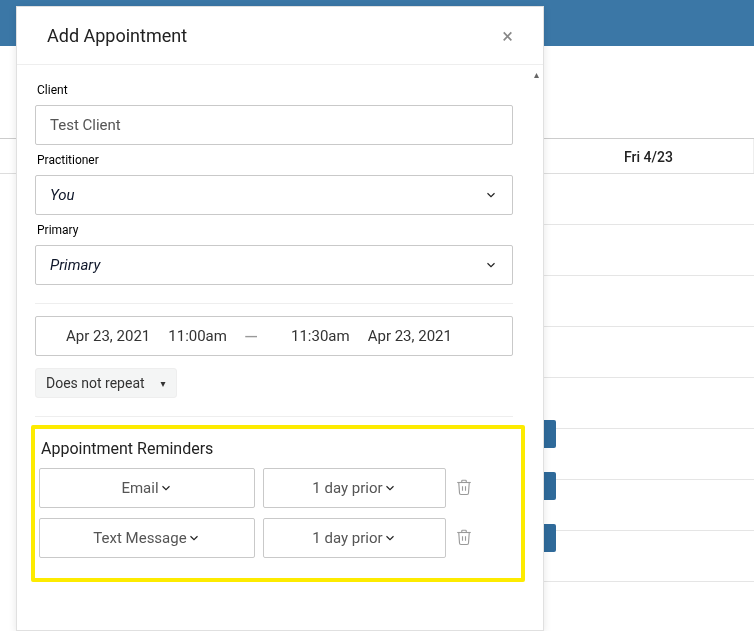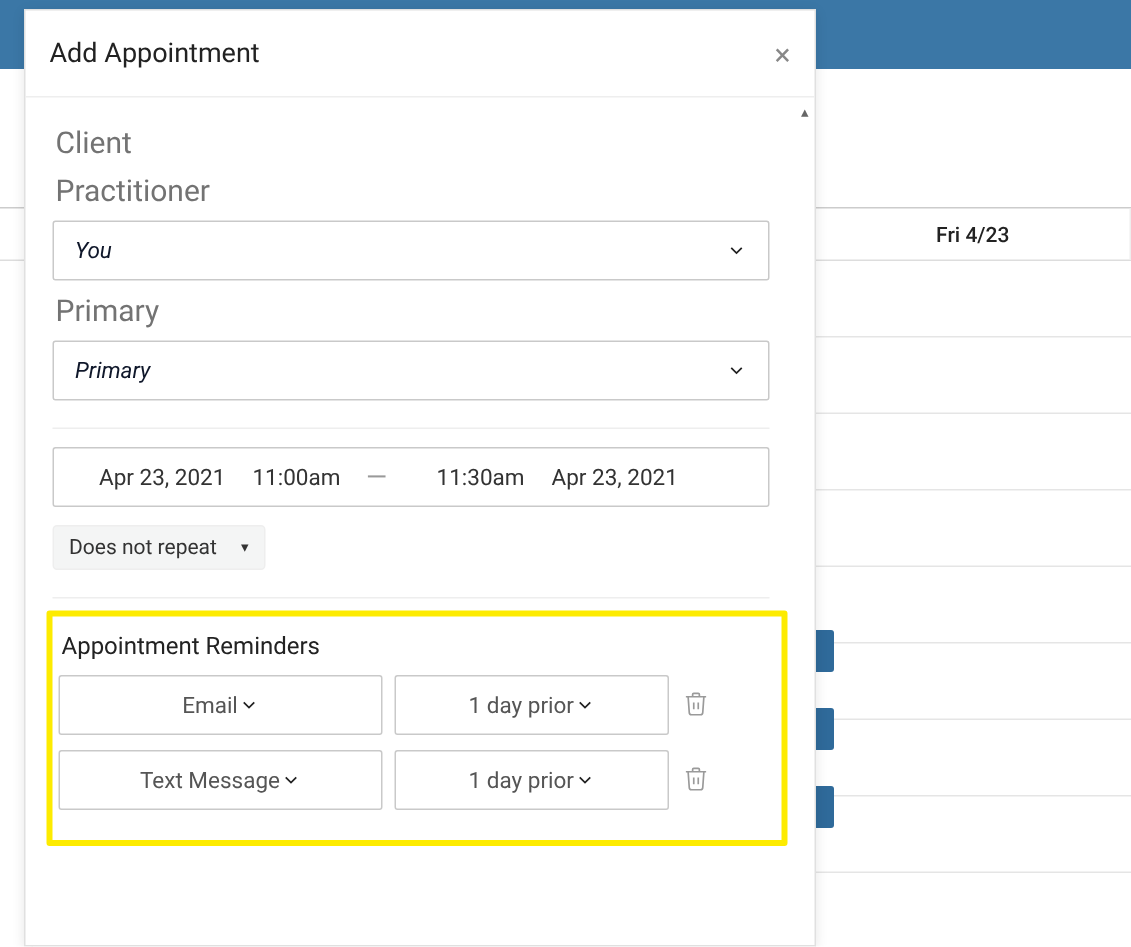--- a/index.html
+++ b/index.html
@@ -16,27 +16,27 @@
   .bg-cal-body .gutter { flex: 0 0 22px; border-right: 1px solid #ddd; }
   .bg-cal-body .midcol { flex: 0 0 522px; border-right: 1px solid #ddd; }
   .bg-cal-body .rightcol { flex: 1; }
   .slot { height: 51px; border-bottom: 1px solid #e5e5e5; }
   .evt { position: absolute; left: 22px; height: 28px; background: #2f6a9a; color: #fff; font-size: 10px; border-radius: 2px; overflow: hidden; padding: 1px 2px; line-height: 1.1; }
   .evt .etime { font-weight: 600; display:block; }
   .evt .etext { display:block; }
 
   
   .modal { position: absolute; left: 16px; top: 6px; width: 528px; height: 625px; background: #fff; border: 1px solid #e0e0e0; box-shadow: 0 2px 8px rgba(0,0,0,0.1); }
-  .modal-head { height: 58px; padding: 0 16px; display: flex; align-items: center; justify-content: space-between; border-bottom: 1px solid #eee; gap: 28px; }
+  .modal-head { height: 58px; padding: 0 30px; display: flex; align-items: center; justify-content: space-between; border-bottom: 1px solid #eee; gap: 28px; }
   .modal-title { font-size: 18px; color: #222; }
   .modal-close { font-size: 20px; color: #888; cursor: pointer; background: none; border: none; }
   .modal-body { position: relative; padding: 10px 18px 18px 18px; height: calc(100% - 58px); overflow: hidden; }
   .scroll-arrow { position: absolute; right: 4px; top: 4px; font-size: 10px; color: #666; }
 
-  .label { font-size: 20px; color: #737373; margin: 8px 2px 8px 2px; }
+  .label { font-size: 12px; color: #000000; margin: 8px 2px 8px 2px; }
   .input, .select {
     width: 478px; height: 40px; border: 1px solid #c9c9c9; border-radius: 2px;
     padding: 0 14px; font-size: 15px; color: #555; background: #fff;
     display: flex; align-items: center; position: relative;
   }
   .select { cursor: pointer; justify-content: space-between; }
   .select .sel-text { color: #0f172a; font-style: italic; }
   .chev-down { width: 14px; height: 14px; }
   .chev-down svg { width: 14px; height: 14px; stroke: #222; stroke-width: 2; fill: none; }
 
@@ -114,20 +114,23 @@
 
 <div class="modal">
   <div class="modal-head">
     <span class="modal-title">Add Appointment</span>
     <button class="modal-close">×</button>
   </div>
   <div class="modal-body">
     <span class="scroll-arrow">▴</span>
 
     <div class="label">Client</div>
+    <div class="input">
+      <span>Test Client</span>
+    </div>
 
     <div class="label">Practitioner</div>
     <div class="select">
       <span class="sel-text">You</span>
       <span class="chev-down"><svg viewBox="0 0 24 24">
             <polyline points="6 9 12 15 18 9"></polyline>
           </svg></span>
     </div>
 
     <div class="label">Primary</div>

